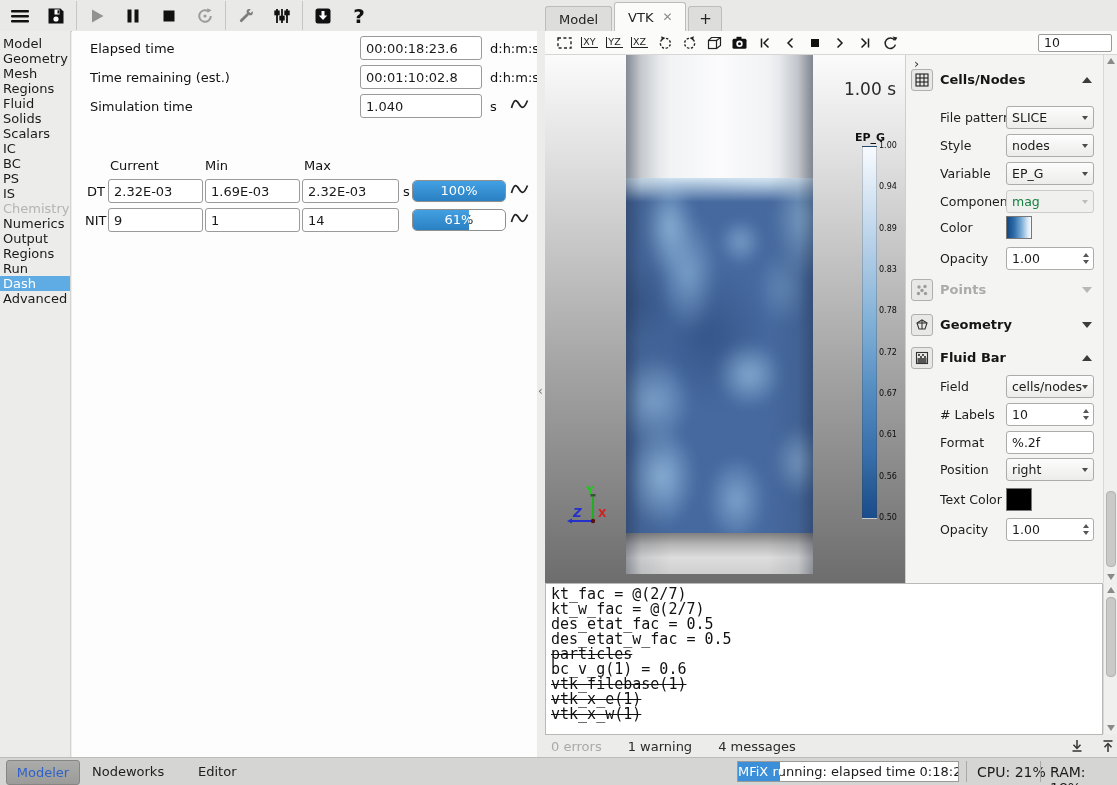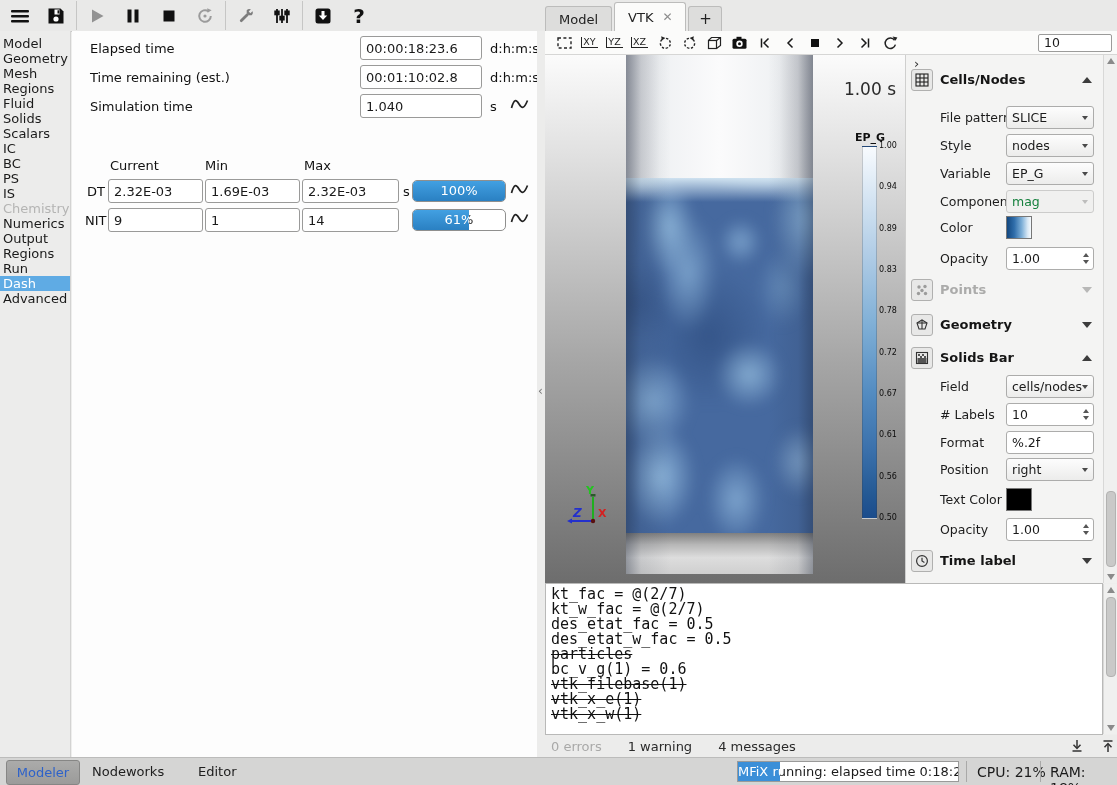--- a/index.html
+++ b/index.html
@@ -515,21 +515,21 @@
     <span class="sicon">
         <svg width="14" height="14">
           <rect x="1.5" y="1.5" width="11" height="11" fill="none" stroke="#333" stroke-width="1.1"></rect>
           <rect x="2.5" y="7" width="9" height="5" fill="#555"></rect>
           <rect x="3" y="3" width="2" height="2" fill="#555"></rect>
           <rect x="7" y="3" width="2" height="2" fill="#555"></rect>
           <rect x="5" y="5" width="2" height="2" fill="#555"></rect>
           <rect x="9" y="5" width="2" height="2" fill="#555"></rect>
         </svg>
       </span>
-    <span class="stitle">Solids Bar</span>
+    <span class="stitle">Fluid Bar</span>
     <i class="sarrow tri-up"></i>
   </div>
   <div class="srow" style="top:320px">
     <span class="flabel">Field</span>
     <div class="dd">
         <span>cells/nodes</span>
         <i class="dda"></i>
       </div>
   </div>
   <div class="srow" style="top:348px">
@@ -563,30 +563,20 @@
     <span class="flabel">Opacity</span>
     <div class="spin">
         <span class="sval">1.00</span>
         <span class="sbtns">
           <i class="su"></i>
           <i class="sd"></i>
         </span>
       </div>
   </div>
 
-  <div class="sec" style="top:495px">
-    <span class="sicon">
-        <svg width="14" height="14" stroke="#333" stroke-width="1.2" fill="none">
-          <circle cx="7" cy="7" r="5.4"></circle>
-          <polyline points="7,3.8 7,7 9.4,8.4"></polyline>
-        </svg>
-      </span>
-    <span class="stitle">Time label</span>
-    <i class="sarrow tri-down"></i>
-  </div>
 </div>
 
 <div class="vscroll abs" style="left:1103px;top:55px;height:528px">
   <svg class="scarrow" style="top:3px" width="8" height="6">
       <polygon points="4,0 8,6 0,6" fill="#8a8a8a"></polygon>
     </svg>
   <div class="sthumb" style="top:436px;height:76px"></div>
   <svg class="scarrow" style="top:519px" width="8" height="6">
       <polygon points="0,0 8,0 4,6" fill="#8a8a8a"></polygon>
     </svg>

